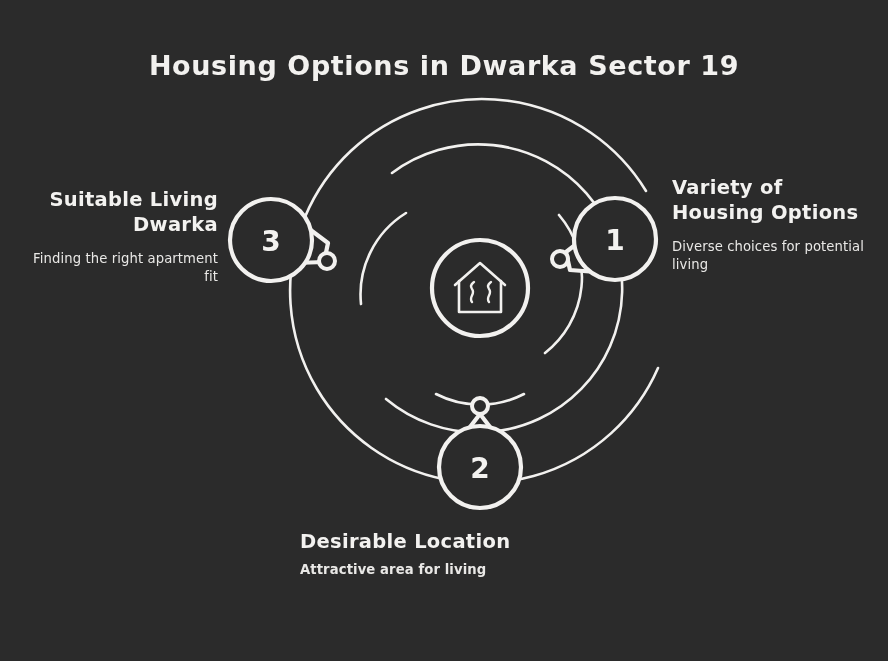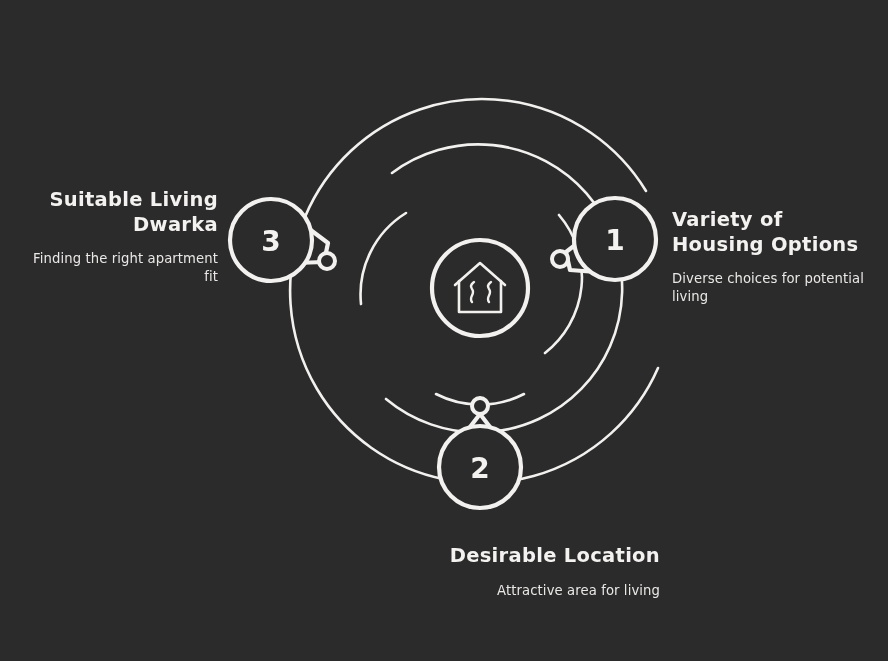--- a/index.html
+++ b/index.html
@@ -48,36 +48,36 @@
     line-height: 18px;
     margin-top: 13px;
     color: #e9e8e6;
     letter-spacing: 0.1px;
   }
   #block-right {
     left: 672px;
     top: 176px;
     width: 200px;
     text-align: left;
-    margin-top: 32px;
   }
   #block-left {
     left: 28px;
     top: 188px;
     width: 190px;
     text-align: right;
   }
   #block-bottom {
     left: 300px;
-    top: 544px;
+    top: 530px;
     width: 360px;
-    text-align: right;
+    text-align: left;
   }
   #block-bottom .label-sub {
-    margin-top: 13px;
+    margin-top: 6px;
+    font-weight: bold;
   }
   svg.graphic {
     position: absolute;
     left: 0;
     top: 0;
     width: 888px;
     height: 661px;
   }
   .stroke {
     fill: none;
@@ -102,20 +102,21 @@
     fill: #2b2b2b;
     stroke: #f2f1ef;
     stroke-width: 4;
   }
 </style>
 </head>
 <body>
 
 <div id="stage">
 
+  <div class="title">Housing Options in Dwarka Sector 19</div>
 
   <svg class="graphic" viewBox="0 0 888 661">
 
     <path class="stroke" stroke-width="2.6" d="M 646 191
              A 192 192 0 1 0 658 368"></path>
 
     <path class="stroke" stroke-width="2.6" d="M 392 173
              A 144 144 0 1 1 386 399"></path>
 
     <path class="stroke" stroke-width="2.6" d="M 361 304

